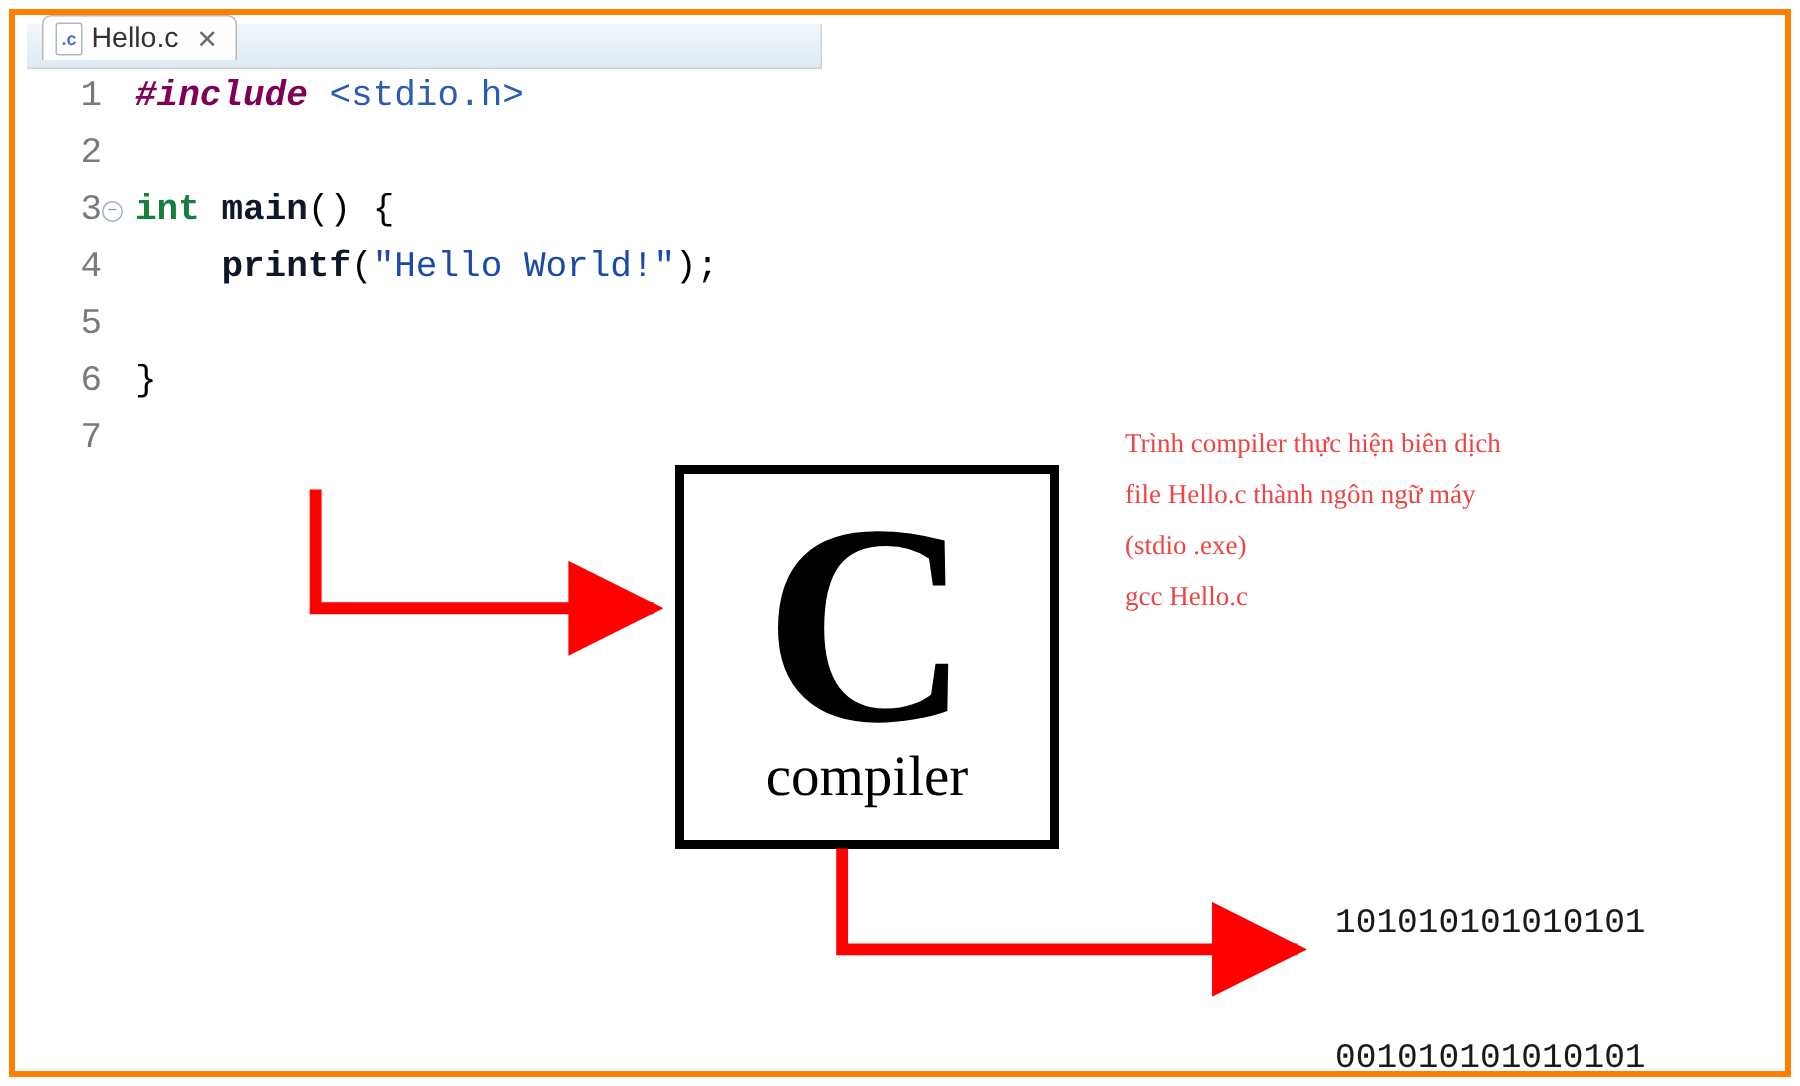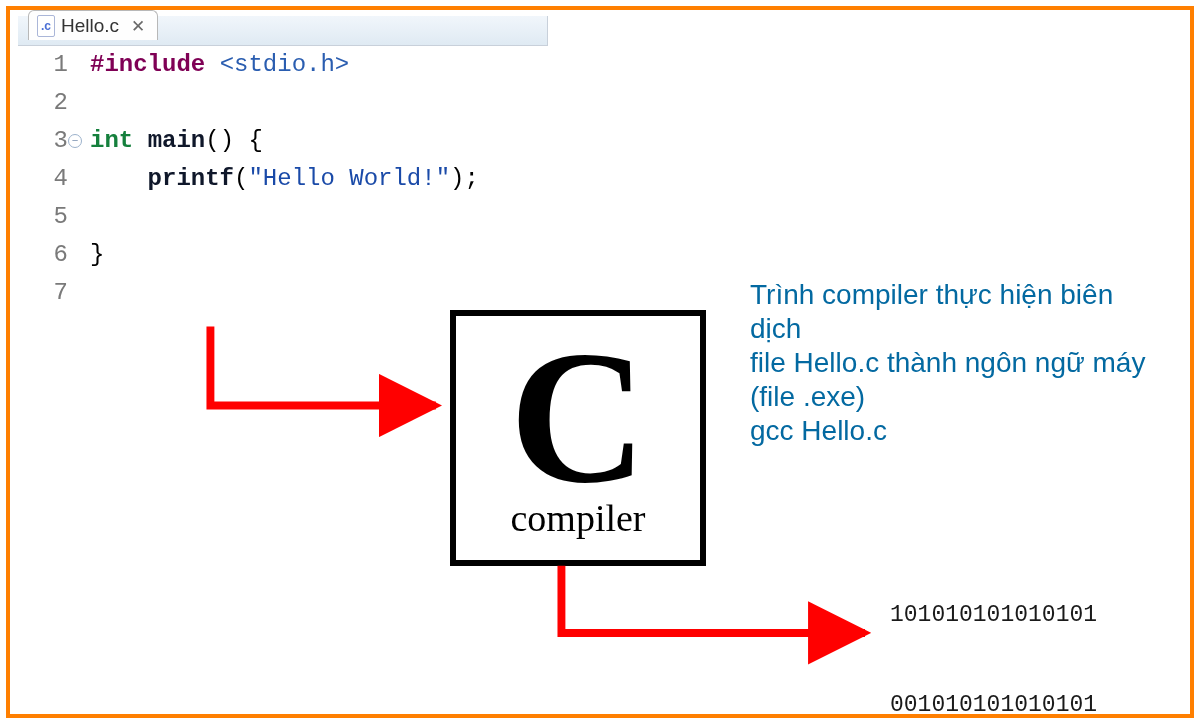--- a/index.html
+++ b/index.html
@@ -98,44 +98,45 @@
     height: 14px;
     border: 1px solid #9cb2cc;
     border-radius: 50%;
     background: #fff;
     font-size: 11px;
     line-height: 12px;
     text-align: center;
     color: #7d94b1;
   }
   .code-text { padding-left: 14px; white-space: pre; }
-  .tok-pp   { color: #7f0055; font-weight: bold; }
+  .tok-pp   { color: #7f0055; font-weight: bold; font-style: italic; }
   .tok-lib  { color: #2a5db0; }
   .tok-kw   { color: #15803d; font-weight: bold; }
   .tok-fn   { font-weight: bold; color: #0f172a; }
   .tok-str  { color: #1a4aa8; }
   .tok-num  { color: #000; }
   .tok-plain{ color: #000; }
 
   
   .anno1 {
     position: absolute;
     left: 598px;
     top: 12px;
     font-size: 23px;
     color: #262626;
   }
   .anno2 {
     position: absolute;
     left: 740px;
     top: 268px;
     width: 420px;
-    font-size: 28px;
-    color: #0369a1;
+    font-size: 18px;
+    color: #ef4444;
     line-height: 34px;
+    font-family: Liberation Serif, serif;
   }
   .anno2 .cmd { }
 
   
   .compiler-box {
     position: absolute;
     left: 440px;
     top: 300px;
     width: 256px;
     height: 256px;
@@ -224,21 +225,21 @@
     <div class="code-line">
       <div class="gutter">7</div>
       <div class="code-text"> </div>
     </div>
   </div>
 
 
   <div class="anno2">
     <div>Trình compiler thực hiện biên dịch</div>
     <div>file Hello.c thành ngôn ngữ máy</div>
-    <div>(file .exe)</div>
+    <div>(stdio .exe)</div>
     <div class="cmd">gcc Hello.c</div>
   </div>
 
   <div class="compiler-box">
     <div class="big-c">C</div>
     <div class="caption">compiler</div>
   </div>
 
   <svg class="arrows" viewBox="0 0 1188 712">
     <defs>

